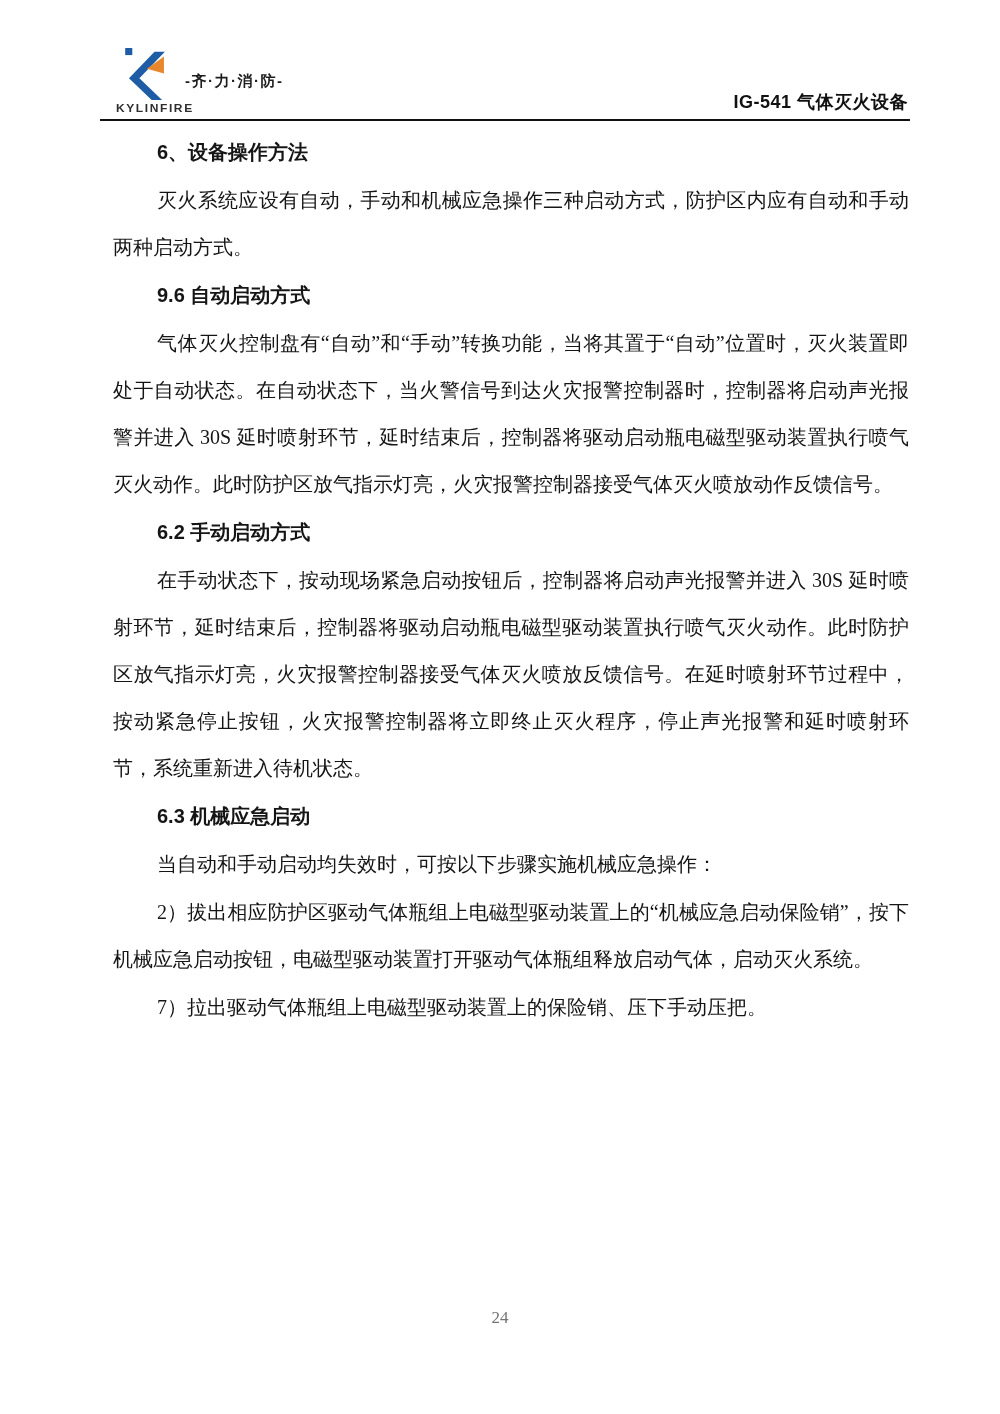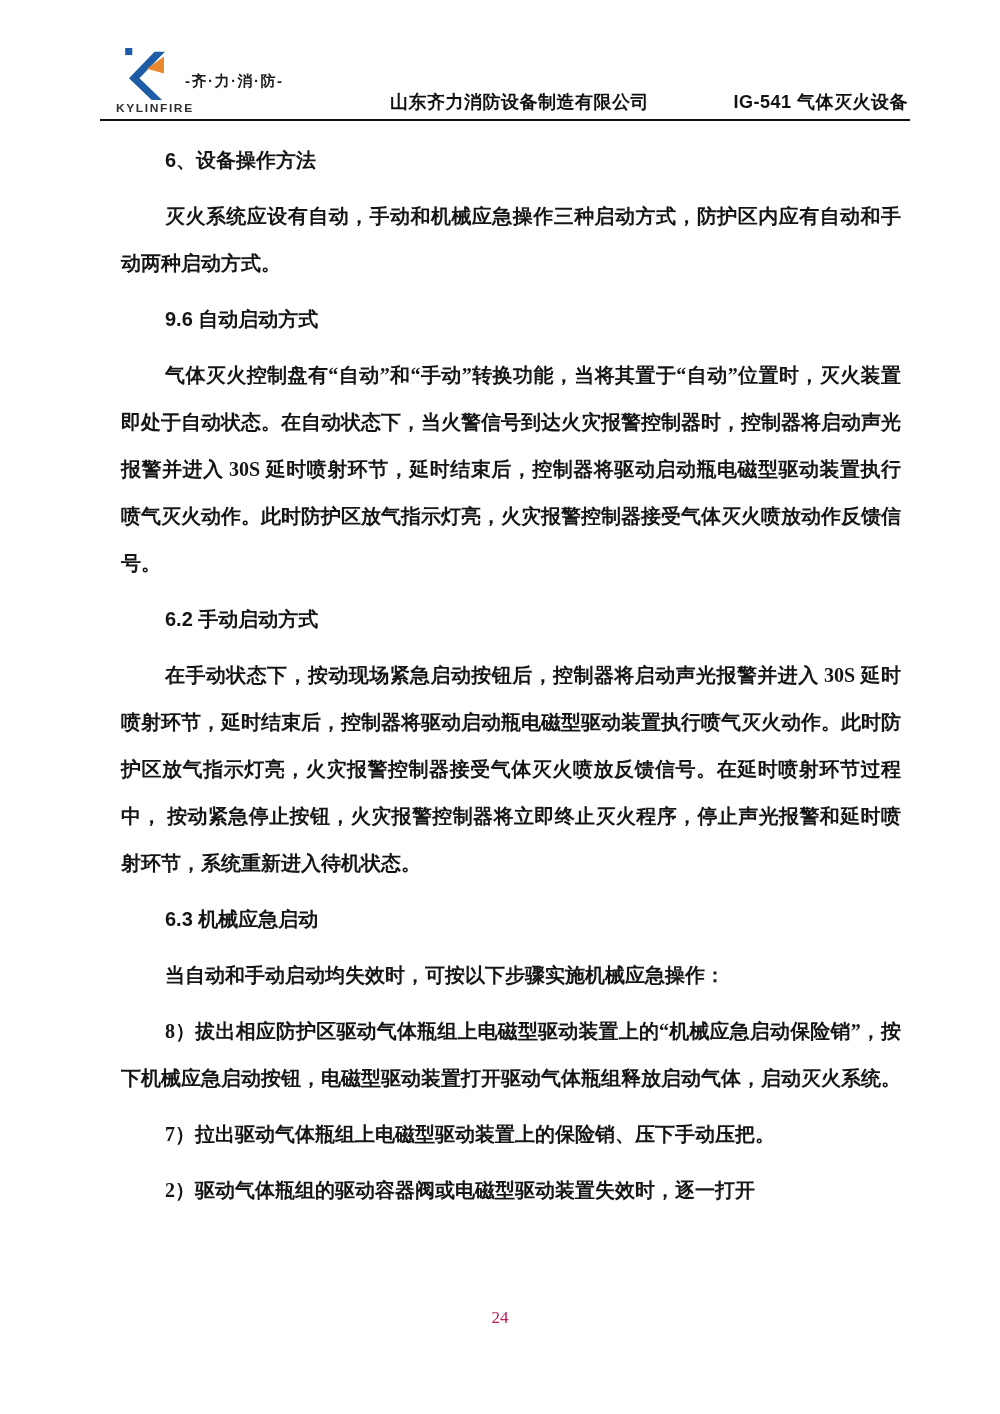--- a/index.html
+++ b/index.html
@@ -43,66 +43,64 @@
     font-family:"Liberation Sans","DejaVu Sans",sans-serif;
     font-weight:bold; font-size:18px; letter-spacing:0.5px; color:#111;
     white-space:nowrap;
     padding-left:29px;
   }
   
   .doc-body {
     position:absolute; left:112px; right:90px; top:128px;
     font-size:20px; line-height:47px;
   }
-  .doc-body p { margin:9px; }
-  .doc-body .p  { text-indent:44px; text-align:justify;font-weight:bold; }
+  .doc-body p { margin:1px; }
+  .doc-body .p  { text-indent:44px; text-align:justify; }
   .doc-body .h1 {
     font-family:"Liberation Sans","DejaVu Sans",sans-serif;
     font-weight:bold; padding-left:44px;
   }
   .doc-body .h2 {
     font-family:"Liberation Sans","DejaVu Sans",sans-serif;
     font-weight:bold; padding-left:52px;
   }
   
   .footer {
     position:absolute; left:0; right:0; top:1308px;
-    text-align:center; font-size:17px; color:#be185d;font-family:Liberation Serif, serif;
+    text-align:center; font-size:17px; color:#737373;font-family:Liberation Serif, serif;
   }
 </style>
 </head>
 <body>
 
 <div class="page">
 
   <header class="header">
     <div>
       <svg class="logo-mark" viewBox="0 0 100 110" xmlns="http://www.w3.org/2000/svg">
         <rect x="6" y="0" width="15" height="15" fill="#1e5da6"></rect>
         <polygon points="68,8 14,64 62,110 84,110 36,64 90,8" fill="#1e5da6"></polygon>
         <polygon points="52,44 88,18 88,54" fill="#e8872b"></polygon>
       </svg>
       <div class="brand">KYLINFIRE</div>
     </div>
     <div class="tagline">-齐·力·消·防-</div>
-    <div class="company">山东齐力消防设备制造有限公司</div>
     <div class="product">IG-541 气体灭火设备</div>
   </header>
 
   <main class="doc-body" id="doc-body">
       <p class="h1">6、设备操作方法</p>
       <p class="p">灭火系统应设有自动，手动和机械应急操作三种启动方式，防护区内应有自动和手动两种启动方式。</p>
       <p class="h1">9.6 自动启动方式</p>
       <p class="p">气体灭火控制盘有“自动”和“手动”转换功能，当将其置于“自动”位置时，灭火装置即处于自动状态。在自动状态下，当火警信号到达火灾报警控制器时，控制器将启动声光报警并进入 30S 延时喷射环节，延时结束后，控制器将驱动启动瓶电磁型驱动装置执行喷气灭火动作。此时防护区放气指示灯亮，火灾报警控制器接受气体灭火喷放动作反馈信号。</p>
       <p class="h1">6.2 手动启动方式</p>
       <p class="p">在手动状态下，按动现场紧急启动按钮后，控制器将启动声光报警并进入 30S 延时喷射环节，延时结束后，控制器将驱动启动瓶电磁型驱动装置执行喷气灭火动作。此时防护区放气指示灯亮，火灾报警控制器接受气体灭火喷放反馈信号。在延时喷射环节过程中， 按动紧急停止按钮，火灾报警控制器将立即终止灭火程序，停止声光报警和延时喷射环节，系统重新进入待机状态。</p>
       <p class="h1">6.3 机械应急启动</p>
       <p class="p">当自动和手动启动均失效时，可按以下步骤实施机械应急操作：</p>
-      <p class="p">8）拔出相应防护区驱动气体瓶组上电磁型驱动装置上的“机械应急启动保险销”，按下机械应急启动按钮，电磁型驱动装置打开驱动气体瓶组释放启动气体，启动灭火系统。</p>
+      <p class="p">2）拔出相应防护区驱动气体瓶组上电磁型驱动装置上的“机械应急启动保险销”，按下机械应急启动按钮，电磁型驱动装置打开驱动气体瓶组释放启动气体，启动灭火系统。</p>
       <p class="p">7）拉出驱动气体瓶组上电磁型驱动装置上的保险销、压下手动压把。</p>
-      <p class="p">2）驱动气体瓶组的驱动容器阀或电磁型驱动装置失效时，逐一打开</p>
     </main>
 
   <footer class="footer">
     <span>24</span>
   </footer>
 
 </div>
 
 </body></html>

